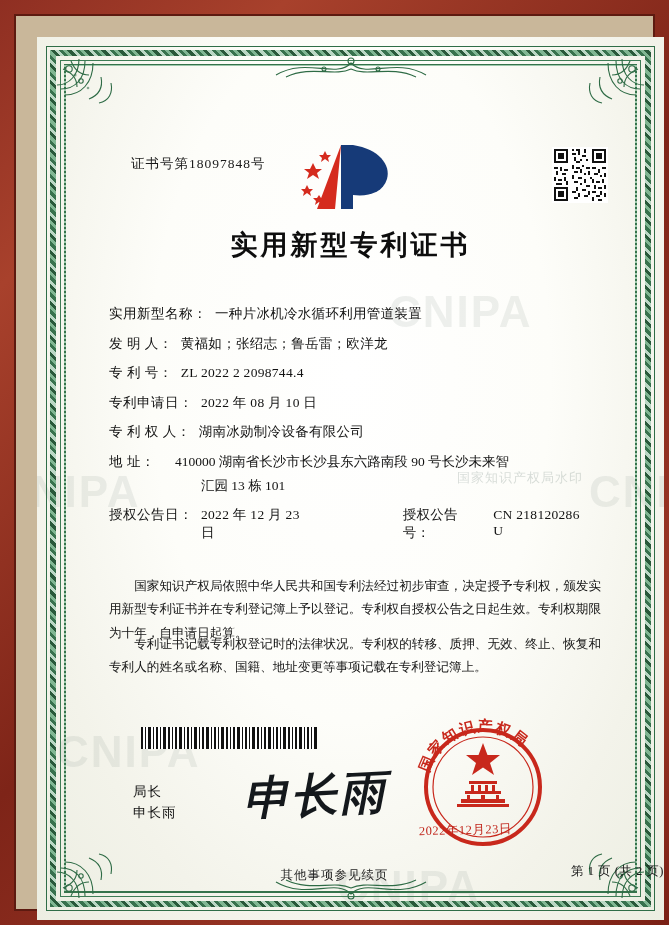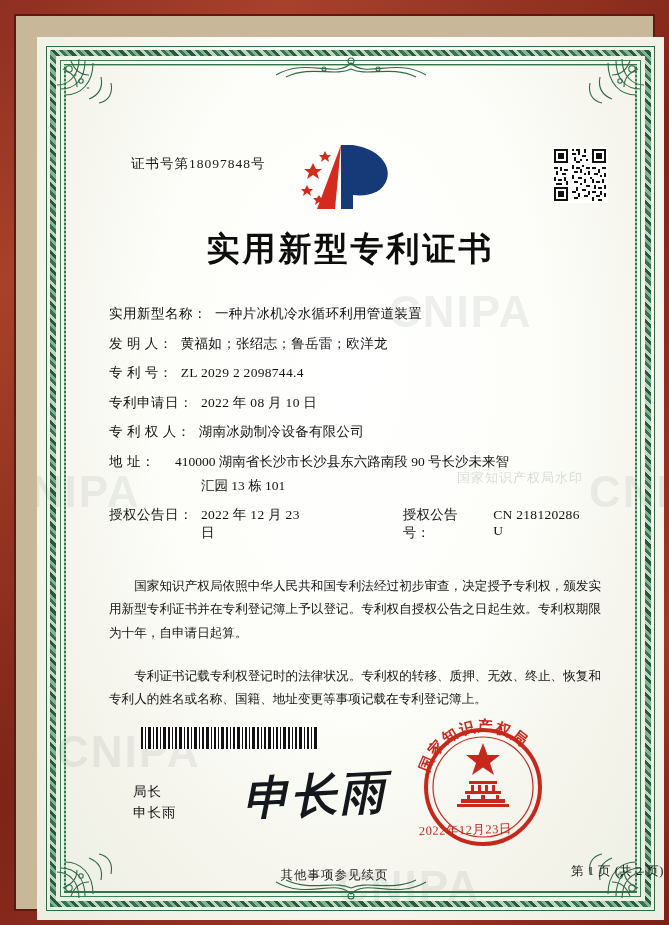--- a/index.html
+++ b/index.html
@@ -145,21 +145,21 @@
     left: 50%; top: 102px;
     transform: translateX(-50%);
     width: 112px; height: 76px;
   }
 
   .title {
     position: absolute;
     left: 0; right: 0; top: 190px;
     text-align: center;
     font-family: "Liberation Serif", serif;
-    font-size: 33px;
+    font-size: 27px;
     font-weight: 700;
     letter-spacing: 3px;
     color: #0d0d0d;
   }
 
   .fields {
     position: absolute;
     left: 72px; top: 268px;
     width: 484px;
     font-size: 13.5px;
@@ -194,21 +194,21 @@
     position: absolute;
     left: 72px;
     width: 492px;
     font-size: 12.6px;
     line-height: 1.85;
     color: #151515;
     text-align: justify;
     text-indent: 2em;
   }
   .para1 { top: 538px; }
-  .para2 { top: 628px; }
+  .para2 { top: 596px; }
 
   
   .barcode {
     position: absolute;
     left: 104px; top: 690px;
     width: 176px; height: 22px;
   }
 
   .signer {
     position: absolute;
@@ -470,21 +470,21 @@
           <div class="row">
             <span class="lbl">实用新型名称：</span>
             <span class="val">一种片冰机冷水循环利用管道装置</span>
           </div>
           <div class="row">
             <span class="lbl">发  明  人：</span>
             <span class="val">黄福如；张绍志；鲁岳雷；欧洋龙</span>
           </div>
           <div class="row">
             <span class="lbl">专  利  号：</span>
-            <span class="val">ZL 2029 2 2098744.4</span>
+            <span class="val">ZL 2022 2 2098744.4</span>
           </div>
           <div class="row">
             <span class="lbl">专利申请日：</span>
             <span class="val">2022 年 08 月 10 日</span>
           </div>
           <div class="row">
             <span class="lbl">专  利  权  人：</span>
             <span class="val">湖南冰勋制冷设备有限公司</span>
           </div>
           <div class="row addr">

